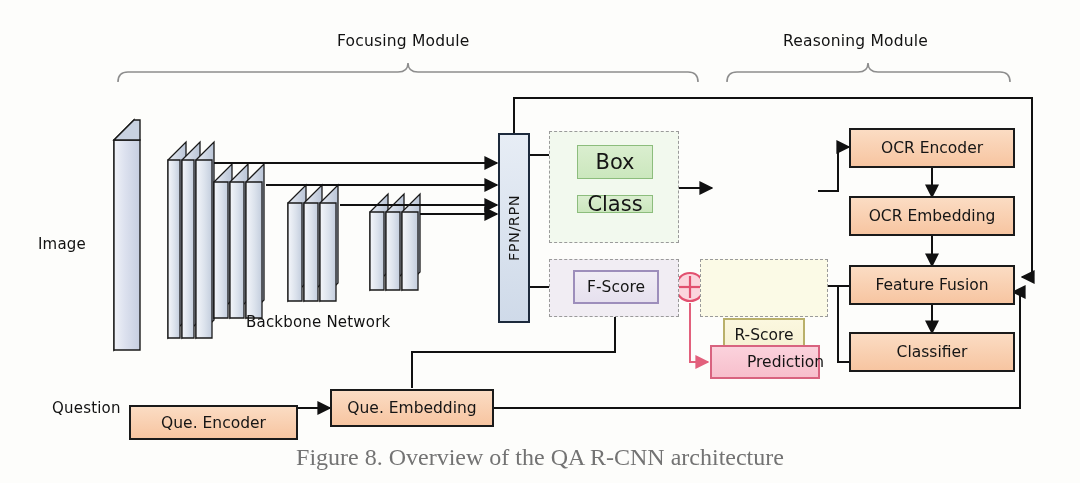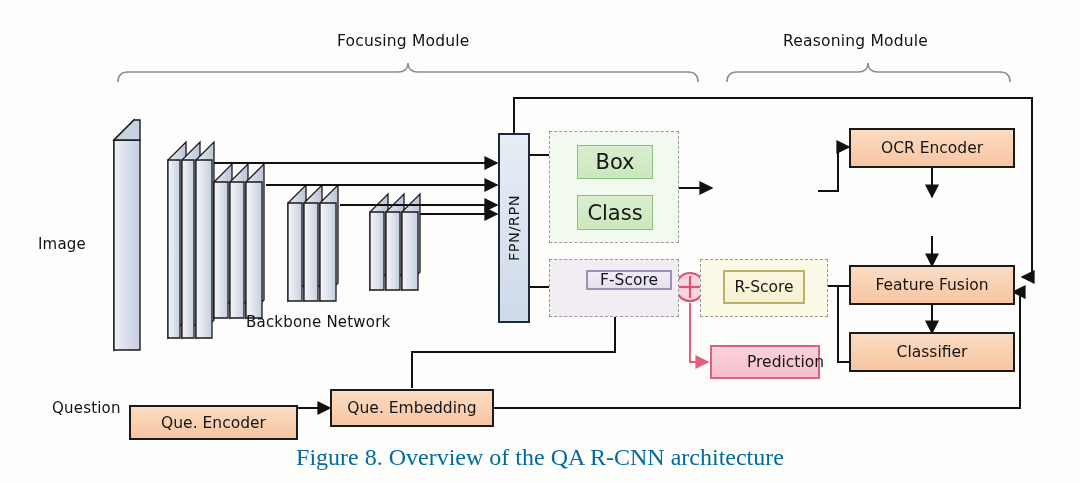--- a/index.html
+++ b/index.html
@@ -6,30 +6,30 @@
   body{font-family:"DejaVu Sans",sans-serif;}
   #page{position:relative;width:1080px;height:483px;background:#fdfdfb;overflow:hidden;border-radius:29px;}
   #svg{position:absolute;left:0;top:0;width:1080px;height:483px;}
 
   .lbl{position:absolute;white-space:nowrap;font-family:"DejaVu Sans",sans-serif;
        color:#121212;letter-spacing:.2px;}
   .grp-title{font-size:15.5px;}
   .side-label{font-size:15px;}
   .bb-label{font-size:15px;}
   .caption{position:absolute;left:0;width:1080px;text-align:center;
-           font-family:"Liberation Serif","DejaVu Serif",serif;font-size:24px;color:#0369a1;}
+           font-family:"Liberation Serif","DejaVu Serif",serif;font-size:24px;color:#737373;}
 
   .node{position:absolute;box-sizing:border-box;display:flex;align-items:center;
         justify-content:center;white-space:nowrap;font-family:"DejaVu Sans",sans-serif;
         color:#151515;}
   .orange{background:linear-gradient(180deg,#fbdcc3 0%,#f7c5a1 100%);border:2px solid #1a1a1a;font-size:15.5px;}
   .rec{background:linear-gradient(180deg,#e7edf5 0%,#ccd8e8 100%);border:2px solid #1d2a3c;font-size:15.5px;}
   .green{background:linear-gradient(180deg,#daeecf 0%,#cbe7bd 100%);border:1.5px solid #8cbd7c;font-size:21px;}
   .fscore{background:linear-gradient(180deg,#f0ecf5 0%,#e6e0ee 100%);border:2px solid #9d8ebb;font-size:15.5px;}
-  .rscore{background:linear-gradient(180deg,#fbf7df 0%,#f6f1d2 100%);border:2px solid #b9b06a;font-size:15.5px;}
+  .rscore{background:linear-gradient(180deg,#fbf7df 0%,#f6f1d2 100%);border:2px solid #b9b06a;font-size:15.5px;margin-top:48px;}
   .pred{background:linear-gradient(180deg,#fbd2dc 0%,#f7bfcc 100%);border:2px solid #d8637f;font-size:15.5px;padding-left:41px;}
   .fpn{background:linear-gradient(180deg,#e7edf5 0%,#cfdae9 100%);border:2px solid #1d2a3c;}
   .fpn span{transform:rotate(-90deg);font-size:14.5px;letter-spacing:.5px;}
 
   .dash{position:absolute;box-sizing:border-box;border:1.6px dashed #9a9a9a;}
   .dash-green{background:#f2f9ee;}
   .dash-purple{background:#f1edf3;}
   .dash-yellow{background:#fbfae6;}
 </style>
 </head>
@@ -175,40 +175,43 @@
   <div class="lbl side-label" style="left:27px;top:399px;margin-left:25px;">Question</div>
   <div class="lbl bb-label" style="left:246px;top:313px;">Backbone Network</div>
 
   <div class="node fpn" style="left:498px;top:133px;width:32px;height:190px;">
     <span>FPN/RPN</span>
   </div>
 
   <div class="node green" style="left:577px;top:145px;width:76px;height:34px;">
     <span>Box</span>
   </div>
-  <div class="node green" style="left:577px;top:195px;width:76px;height:35px;">
+  <div class="node green" style="left:577px;top:195px;width:76px;height:18px;">
     <span>Class</span>
   </div>
 
-  <div class="node fscore" style="left:586px;top:270px;width:86px;height:20px;">
+  <div class="node fscore" style="left:573px;top:270px;width:86px;height:34px;">
     <span>F-Score</span>
   </div>
 
   <div class="node rscore" style="left:723px;top:270px;width:82px;height:34px;">
     <span>R-Score</span>
   </div>
 
 
   <div class="node pred" style="left:710px;top:345px;width:110px;height:34px;">
     <span>Prediction</span>
   </div>
 
   <div class="node orange" style="left:849px;top:128px;width:166px;height:40px;">
     <span>OCR Encoder</span>
   </div>
+  <div class="node orange" style="left:849px;top:196px;width:166px;height:40px;">
+    <span>OCR Embedding</span>
+  </div>
   <div class="node orange" style="left:849px;top:265px;width:166px;height:40px;">
     <span>Feature Fusion</span>
   </div>
   <div class="node orange" style="left:849px;top:332px;width:166px;height:40px;">
     <span>Classifier</span>
   </div>
 
   <div class="node orange" style="left:129px;top:405px;width:169px;height:35px;">
     <span>Que. Encoder</span>
   </div>

